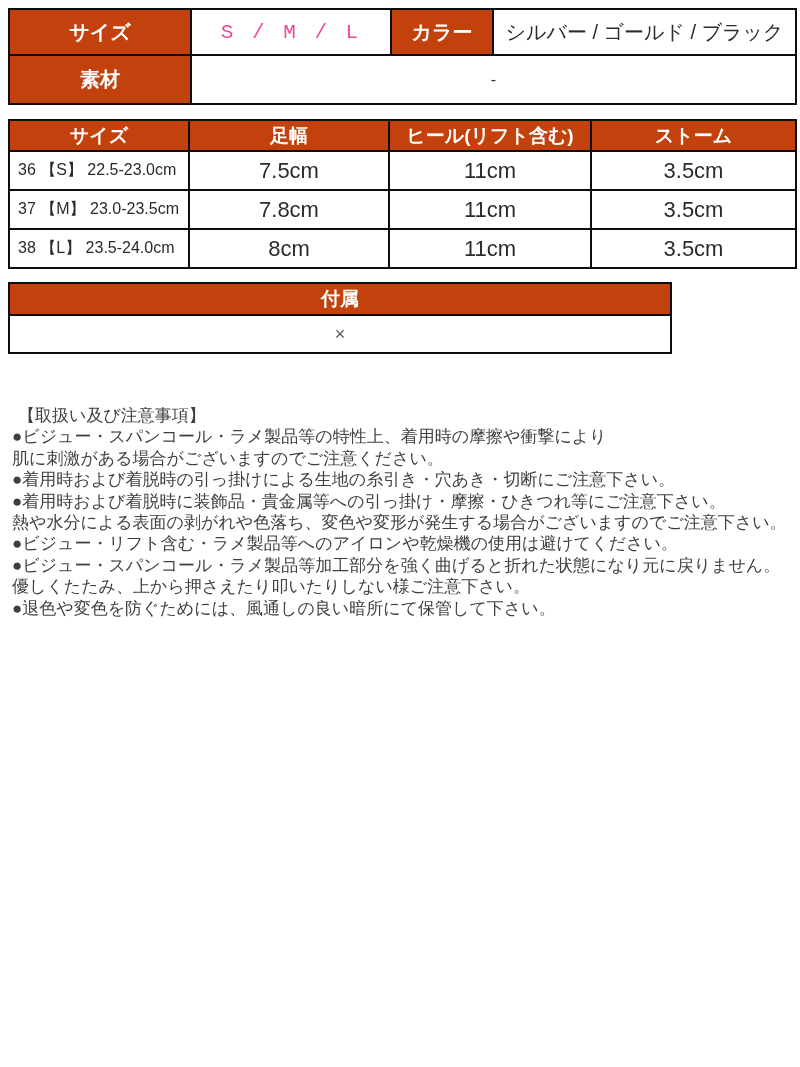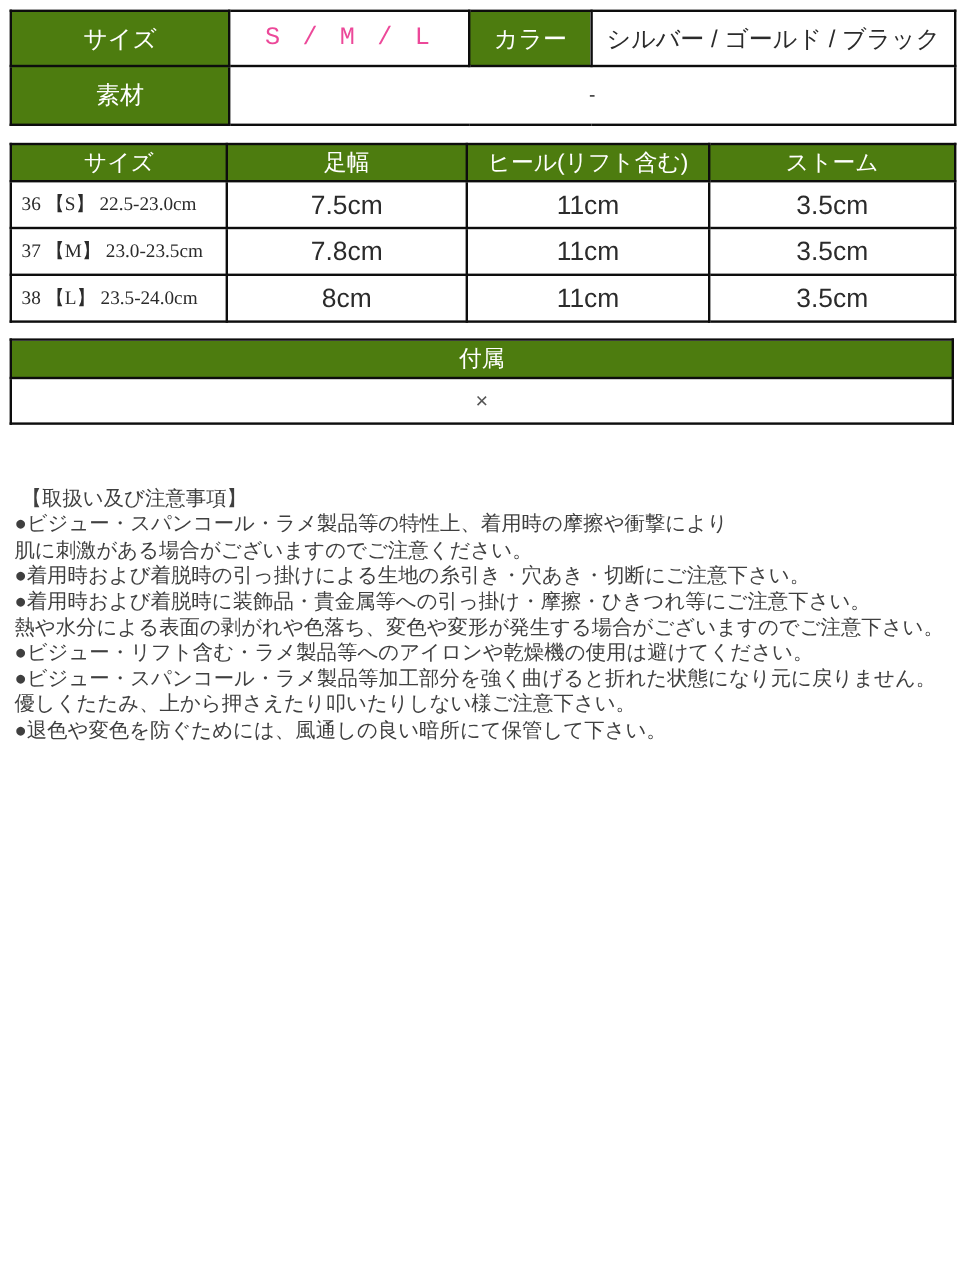--- a/index.html
+++ b/index.html
@@ -14,32 +14,32 @@
   .page {
     position: relative;
     width: 800px;
     height: 1067px;
     background: #fff;
   }
   table {
     border-collapse: collapse;
     table-layout: fixed;
     margin-left: 8px;
-    width: 787px;
+    width: 664px;
   }
   th, td {
     border: 2px solid #0d0d0d;
     text-align: center;
     vertical-align: middle;
     overflow: hidden;
   }
   th.dark {
-    background: #4d7c0f;
+    background: #c2410c;
     color: #ffffff;
-    font-weight: normal;
+    font-weight: bold;
   }
   
   .spec-table { margin-top: 8px; }
   .spec-table tr { height: 46px; }
   .spec-table tr.row-material { height: 49px; }
   .spec-table th { font-size: 20px; }
   .spec-table td.sml { font-size: 21px; letter-spacing: 3px; color: #ec4899; font-family: Liberation Mono, monospace; }
   .spec-table td.colors { font-size: 20px; color: #2b2b2b; }
   .spec-table td.material-val { font-size: 16px; color: #2b2b2b; }
   
@@ -47,21 +47,20 @@
   .size-table tr.head { height: 31px; }
   .size-table tr.data { height: 39px; }
   .size-table th { font-size: 19px; }
   .size-table td { font-size: 22px; color: #2b2b2b; }
   .size-table td.size-name {
     text-align: left;
     font-size: 16px;
     padding-left: 8px;
     letter-spacing: 0;
     white-space: nowrap;
-    font-family: Liberation Serif, serif;
   }
   
   .acc-table { margin-top: 13px; }
   .acc-table tr.head { height: 32px; }
   .acc-table tr.body { height: 38px; }
   .acc-table th { font-size: 19px; }
   .acc-table td { font-size: 18px; color: #555; }
   
   .notes {
     margin-top: 51px;

